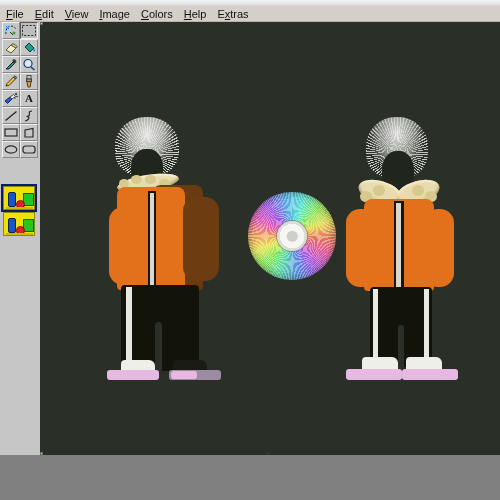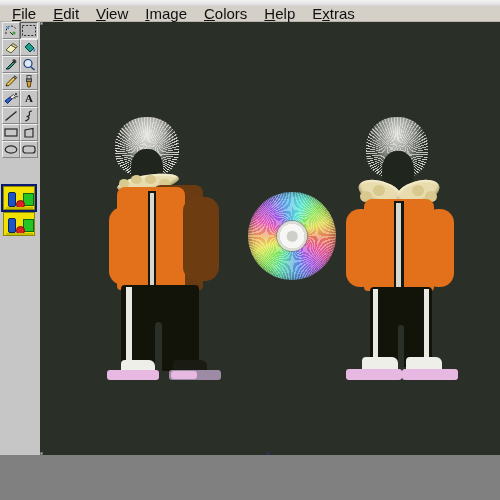--- a/index.html
+++ b/index.html
@@ -20,22 +20,22 @@
   
   .menubar{
     position:absolute;left:0;top:6px;width:500px;height:16px;
     background:#d4d0c8;
     border-bottom:1px solid #b8b4ac;
     display:flex;align-items:center;
     padding-left:1px;
     box-sizing:border-box;
   }
   .menuitem{
-    font-size:15px;color:#101010;line-height:14px;
-    padding:1px 6px 1px 11px;white-space:nowrap;cursor:default;
+    font-size:11px;color:#101010;line-height:14px;
+    padding:1px 6px 1px 5px;white-space:nowrap;cursor:default;
   }
   .menuitem u{text-decoration:underline;}
 
   
   .leftpanel{
     position:absolute;left:0;top:22px;width:40px;height:433px;
     background:#c6c6c6;
   }
   .toolbox{
     position:absolute;left:2px;top:0px;width:36px;

